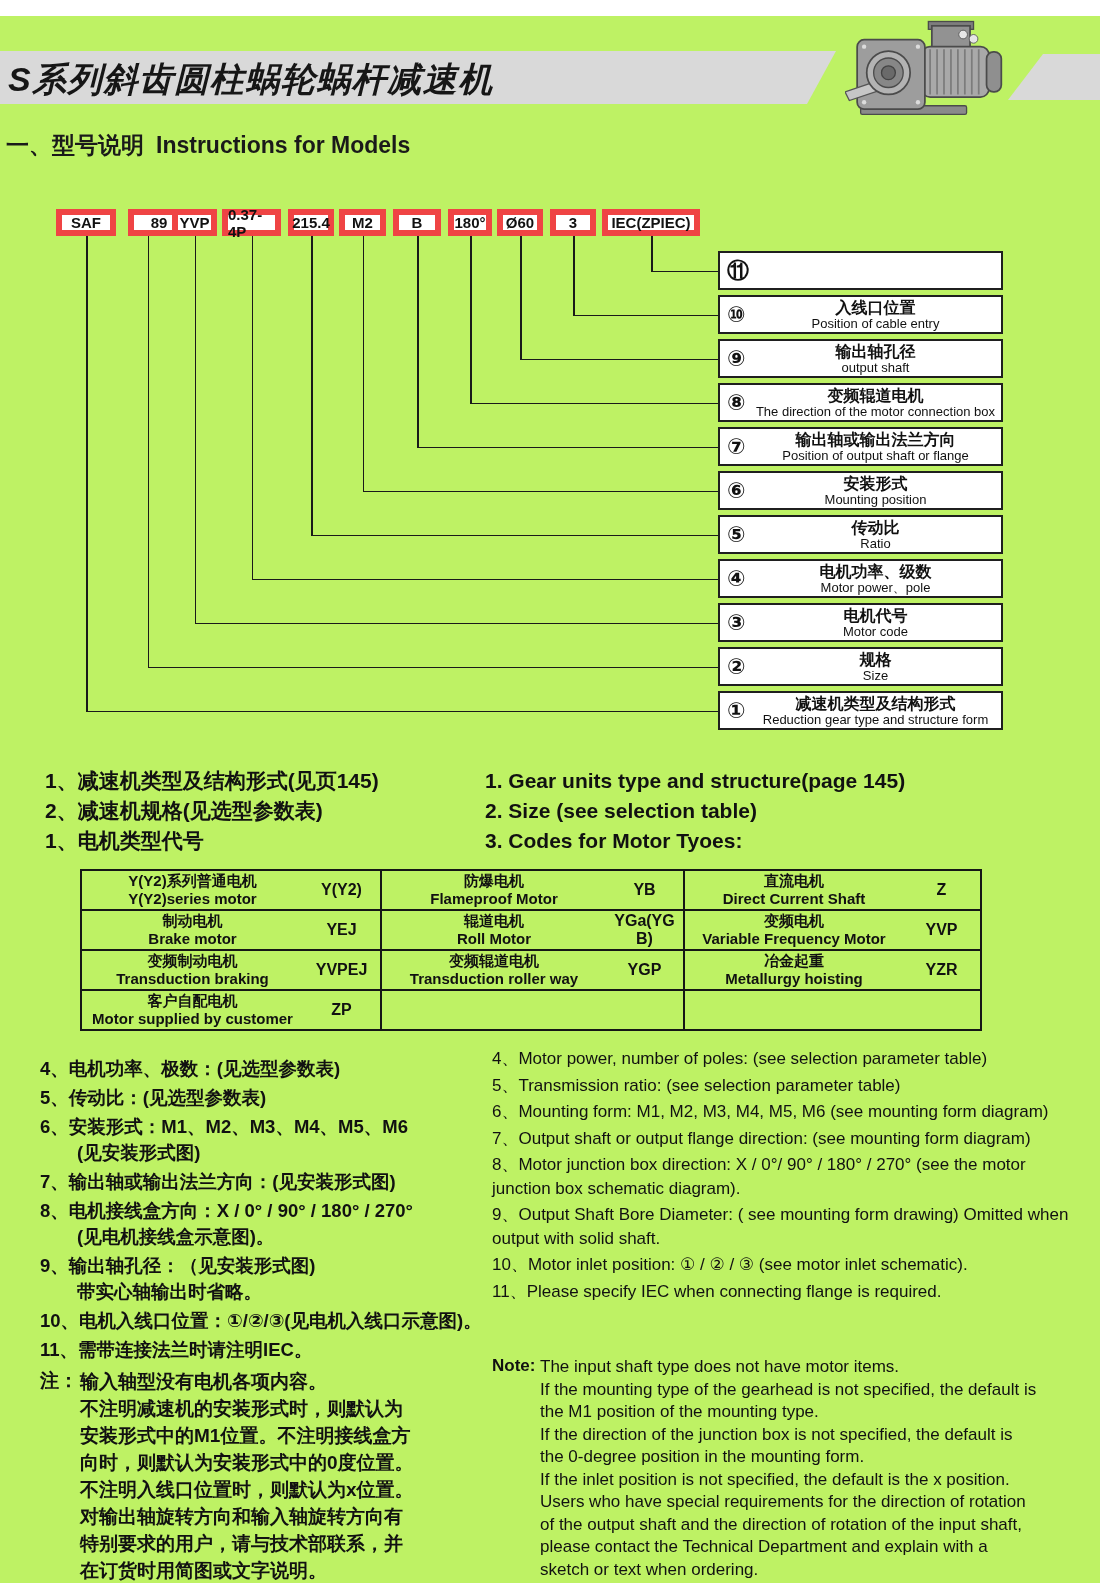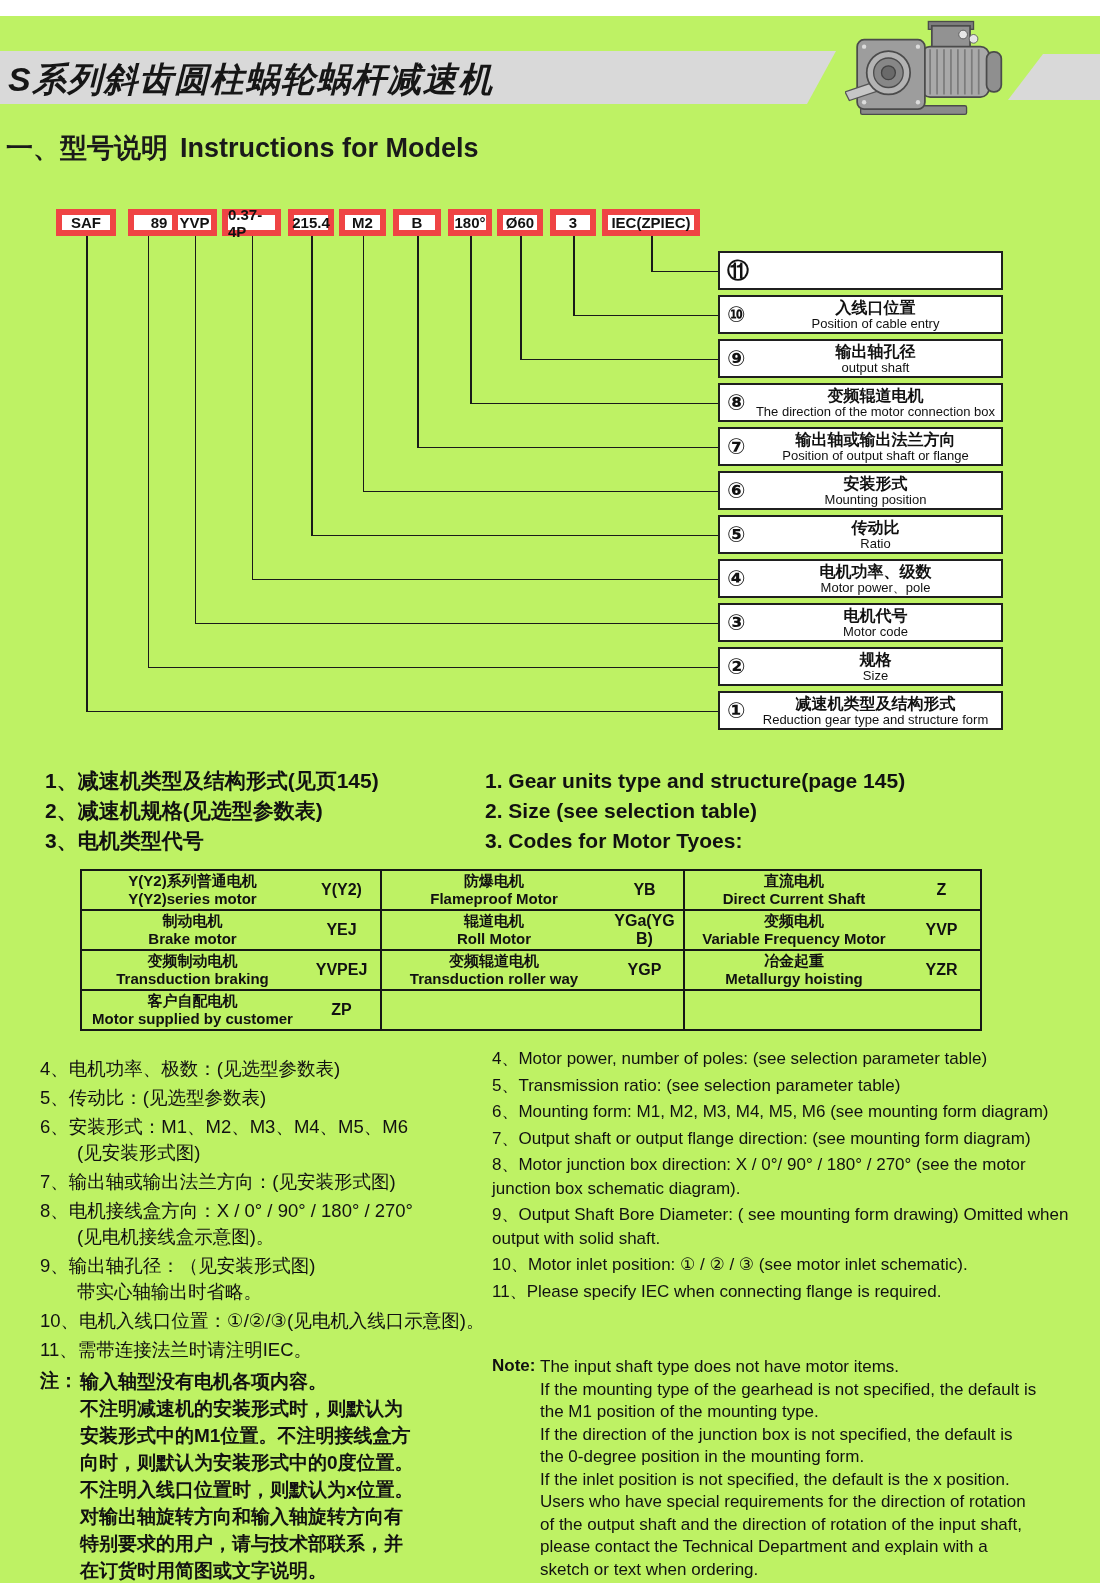--- a/index.html
+++ b/index.html
@@ -8,21 +8,21 @@
 
   
   .banner-left { position:absolute; left:0; top:35px; width:836px; height:53px; background:#d9d9d9;
                  clip-path:polygon(0 0,100% 0,calc(100% - 29px) 100%,0 100%); }
   .banner-right { position:absolute; left:1008px; top:38px; width:92px; height:46px; background:#d9d9d9;
                   clip-path:polygon(35px 0,100% 0,100% 100%,0 100%); }
   .page-title { position:absolute; left:8px; top:41px; font-size:34px; font-weight:bold; font-style:italic;
                 letter-spacing:1.5px; color:#161616; }
   .motor-art { position:absolute; left:845px; top:2px; }
 
-  .section-heading { position:absolute; left:6px; top:114px; font-size:27px; font-weight:bold; color:#1a1a1a; }
+  .section-heading { position:absolute; left:6px; top:114px; font-size:23px; font-weight:bold; color:#1a1a1a; }
   .section-heading .en { margin-left:12px; }
 
   
   #diagram { position:absolute; left:0; top:0; width:1100px; height:735px; }
   .code-box { position:absolute; top:193px; height:27px; border:6px solid #ef4444; background:#fff;
               display:flex; align-items:center; justify-content:center; font-size:15px; font-weight:bold; }
   .callout-col { position:absolute; left:718px; top:235px; width:285px; display:flex; flex-direction:column; gap:5px; }
   .callout { position:relative; height:39px; border:2px solid #1f1f1f; background:#fff;
              display:flex; flex-direction:column; align-items:center; justify-content:center; }
   .co-num { position:absolute; left:7px; top:50%; transform:translateY(-50%); font-size:22px; font-weight:bold; }
@@ -39,21 +39,21 @@
   
   .motor-table { position:absolute; left:80px; top:853px; border-collapse:collapse; table-layout:fixed; }
   .motor-table td { border:2px solid #161616; height:40px; padding:1px 2px; vertical-align:middle; text-align:center; }
   .motor-table td.t-desc { border-right:none; }
   .motor-table td.t-code { border-left:none; font-size:16px; font-weight:bold; }
   .td-zh { font-size:15px; font-weight:bold; line-height:18px; }
   .td-en { font-size:15px; font-weight:bold; line-height:18px; }
 
   
   .bot-list { position:absolute; }
-  .bot-list.zh { left:40px; top:1040px; width:460px; font-size:18.5px; font-weight:normal; }
+  .bot-list.zh { left:40px; top:1040px; width:460px; font-size:18.5px; font-weight:bold; }
   .bot-list.zh .item { line-height:26px; margin-bottom:3px; white-space:pre-line; padding-left:37px; text-indent:-37px; }
   .bot-list.en { left:492px; top:1031px; width:582px; font-size:17px; }
   .bot-list.en .item { line-height:23.5px; margin-bottom:3px; }
 
   
   .note { position:absolute; display:flex; }
   .note.zh { left:40px; top:1352px; width:440px; font-size:19px; font-weight:bold; }
   .note.zh .note-label { width:40px; flex:none; }
   .note.zh .note-body { flex:1; line-height:27px; white-space:pre-line; }
   .note.en { left:492px; top:1340px; width:590px; font-size:17px; }
@@ -202,21 +202,21 @@
       <div class="dline" style="left: 520px; top: 342.5px; width: 198px; height: 1.5px;"></div>
       <div class="dline" style="left: 573px; top: 220px; width: 1.5px; height: 78.5px;"></div>
       <div class="dline" style="left: 573px; top: 298.5px; width: 145px; height: 1.5px;"></div>
       <div class="dline" style="left: 651px; top: 220px; width: 1.5px; height: 34.5px;"></div>
       <div class="dline" style="left: 651px; top: 254.5px; width: 67px; height: 1.5px;"></div>
     </div>
 
   <div class="top-list zh">
     <div>1、减速机类型及结构形式(见页145)</div>
     <div>2、减速机规格(见选型参数表)</div>
-    <div>3、电机类型代号</div>
+    <div>1、电机类型代号</div>
   </div>
   <div class="top-list en">
     <div>1. Gear units type and structure(page 145)</div>
     <div>2. Size (see selection table)</div>
     <div>3. Codes for Motor Tyoes:</div>
   </div>
 
   <table class="motor-table">
     <colgroup>
       <col style="width:222px">

